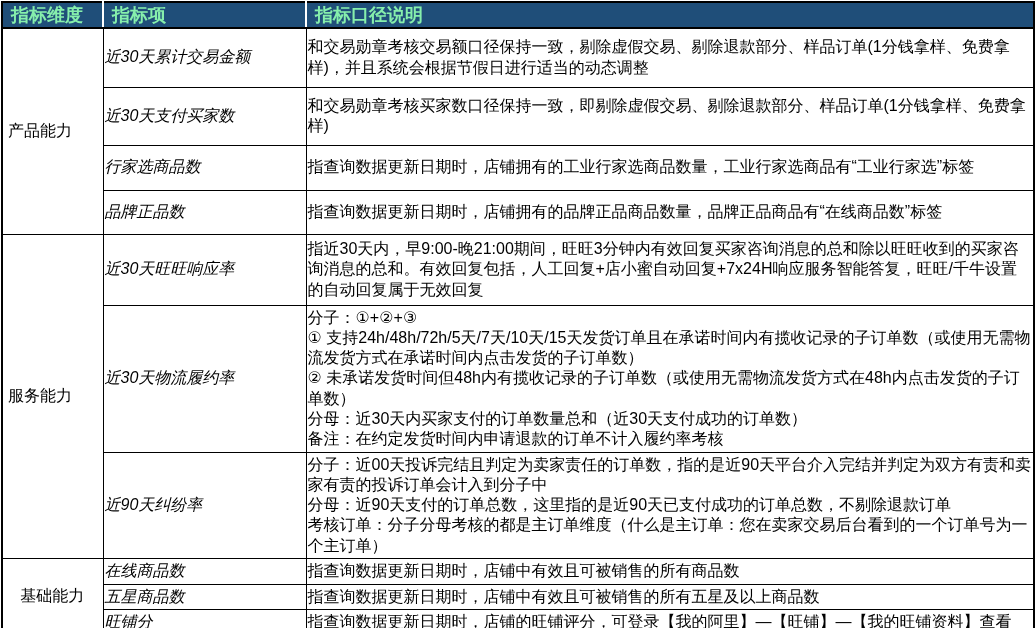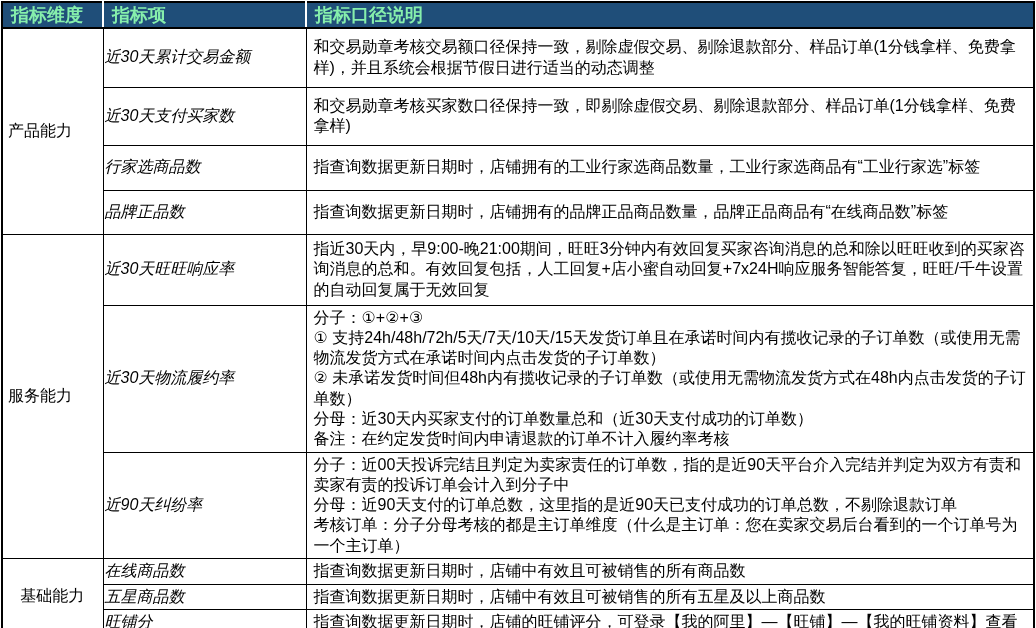--- a/index.html
+++ b/index.html
@@ -52,21 +52,21 @@
     text-align: center;
     padding-left: 0;
   }
   td.item {
     font-size: 16px;
     font-style: italic;
   }
   td.desc {
     font-size: 16px;
     line-height: 20.3px;
-    padding: 2px 7px;
+    padding: 2px 1px;
     white-space: pre-line;
     text-align: left;
     margin-left: 18px;
   }
 </style>
 </head>
 <body>
 
 <div class="sheet">
   <table class="metrics">

